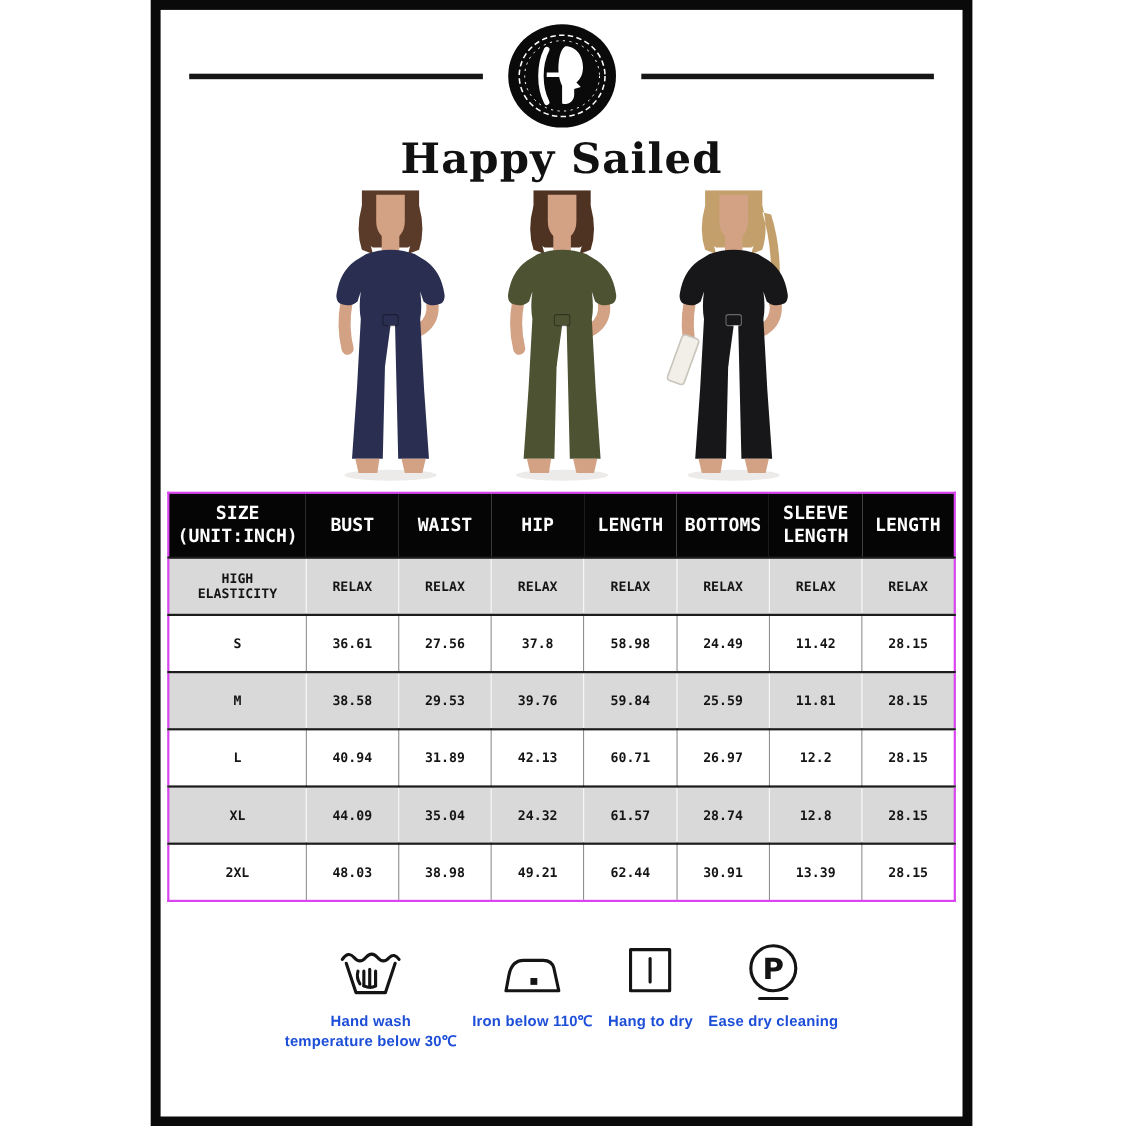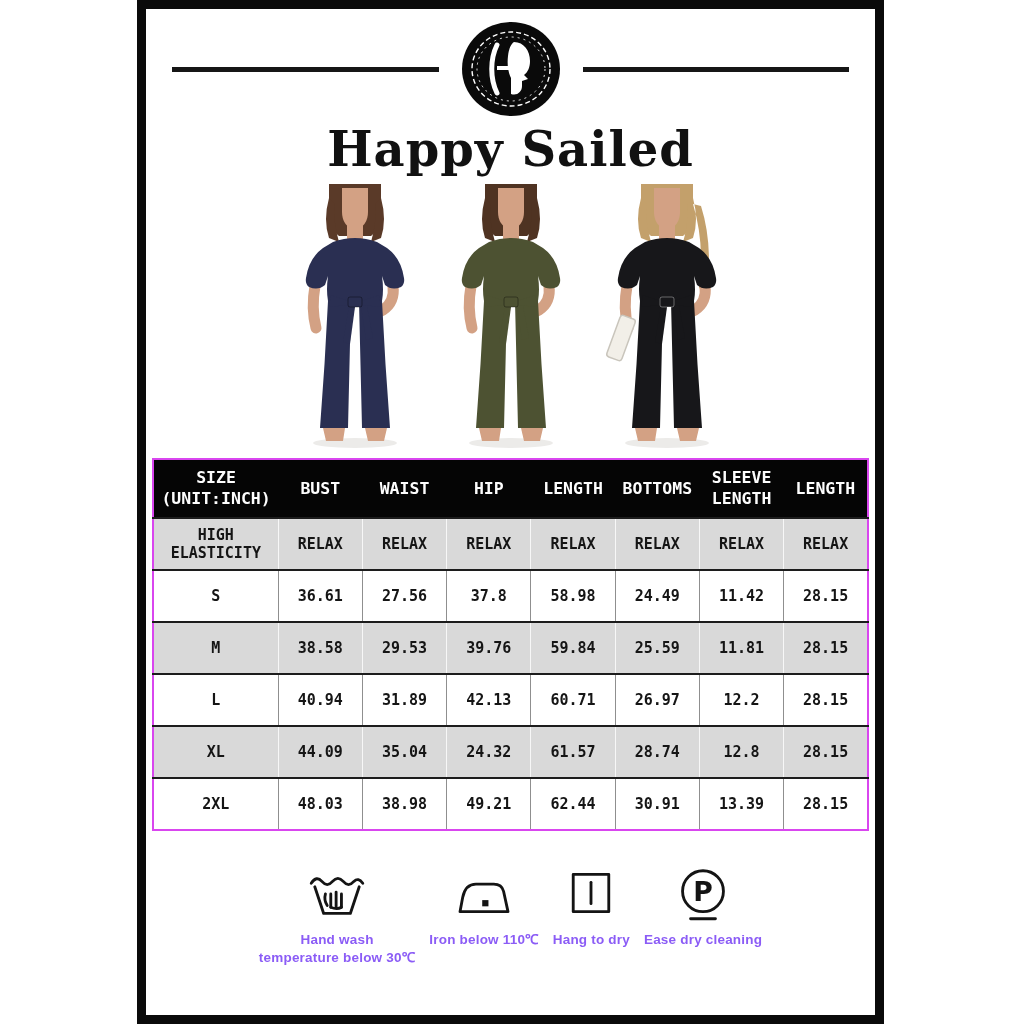--- a/index.html
+++ b/index.html
@@ -9,48 +9,48 @@
          box-sizing:border-box;border:9px solid #0a0a0a;background:#fff;
          display:flex;flex-direction:column;}
   
   .logo-row{display:flex;align-items:center;margin:12px 26px 0 26px;}
   .rule{flex:1;height:5px;background:#161616;}
   .rule.left{margin-right:22px;}
   .rule.right{margin-left:22px;}
   .logo-svg{display:block;}
   .brand-title{text-align:center;margin-top:6px;
     font-family:"DejaVu Serif","Liberation Serif",serif;
-    font-weight:bold;font-size:48px;color:#111;letter-spacing:1px;line-height:1.1;}
+    font-weight:bold;font-size:38px;color:#111;letter-spacing:1px;line-height:1.1;}
   
   .models-row{display:flex;justify-content:center;gap:24px;margin-top:8px;}
   .model{--suit:#333;--hair:#5a3a28;}
   .model .suit{fill:var(--suit);}
   .model .hair{fill:var(--hair);}
   .model .skin{fill:#d3a184;}
   .model .skin-stroke{stroke:#d3a184;fill:none;stroke-linecap:round;}
   .model .clutch{display:none;}
   .model.has-accessory .clutch{display:block;}
   
   .size-table{border-collapse:collapse;table-layout:fixed;
     width:calc(100% - 12px);margin:6px 6px 0 6px;
     border:2px solid #d946ef;
     font-family:"DejaVu Sans Mono","Liberation Mono",monospace;font-weight:bold;color:#151515;}
   .size-table th,.size-table td{text-align:center;vertical-align:middle;padding:0;}
   .size-table thead th{background:#050505;color:#fdfdfd;height:57px;
     font-size:16.5px;line-height:1.3;border:0;white-space:pre-line;}
   .size-table tbody tr{height:52px;border-top:2px solid #1c1c1c;}
-  .size-table tbody td{font-size:15px;white-space:pre-line;}
+  .size-table tbody td{font-size:12px;white-space:pre-line;}
   .size-table tr.gray{background:#d9d9d9;}
   .size-table tr.gray td{border-left:1px solid #f7f7f7;border-right:1px solid #f7f7f7;}
   .size-table tr.white td{border-left:1px solid #8f8f8f;border-right:1px solid #8f8f8f;}
   
   .care-row{display:flex;justify-content:center;align-items:flex-start;gap:14px;margin-top:30px;}
   .care-item{display:flex;flex-direction:column;align-items:center;}
   .care-item svg{stroke:#141414;fill:none;stroke-width:3.2;stroke-linecap:round;stroke-linejoin:round;}
-  .care-label{margin-top:6px;font-size:13.5px;font-weight:bold;color:#8b5cf6;
+  .care-label{margin-top:6px;font-size:13.5px;font-weight:bold;color:#1d4ed8;
     text-align:center;line-height:1.35;white-space:pre-line;letter-spacing:.2px;}
 </style>
 </head>
 <body>
 
 <div class="page">
   <div class="frame">
 
     <div class="logo-row">
       <div class="rule left"></div>

